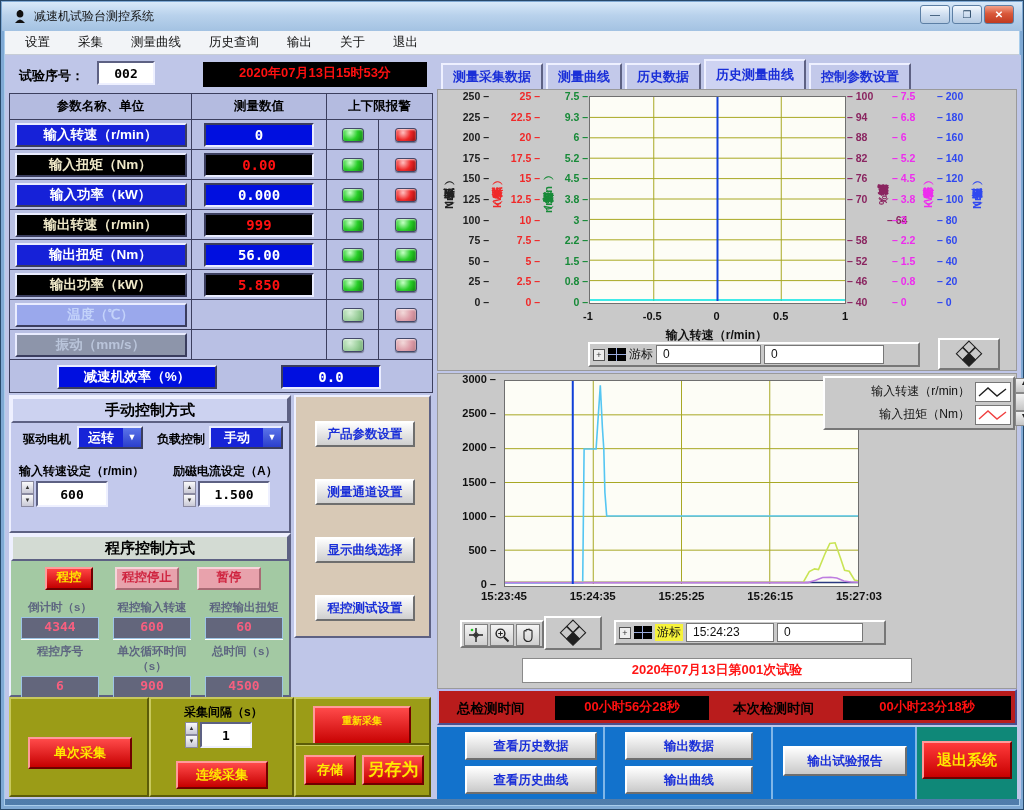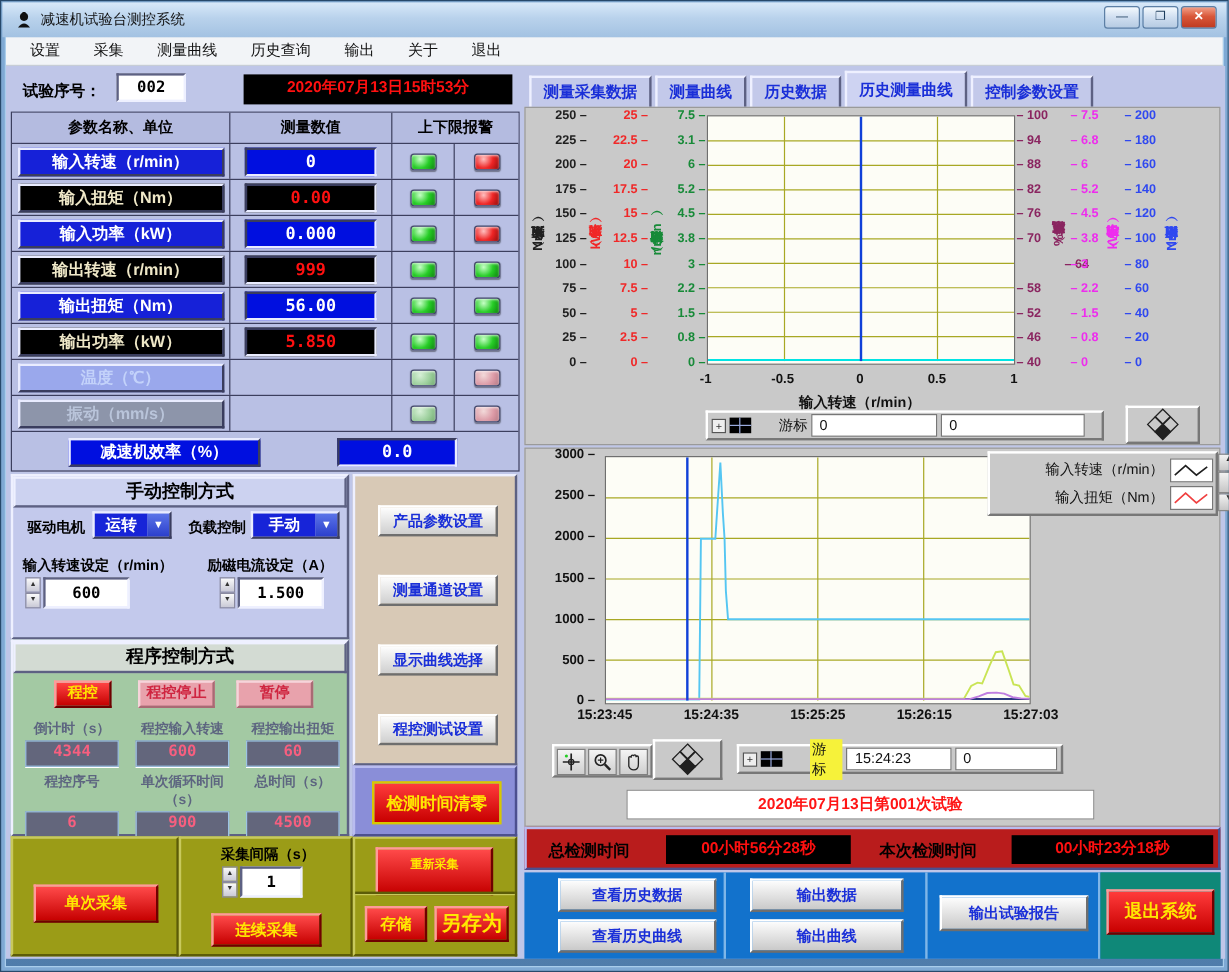--- a/index.html
+++ b/index.html
@@ -124,21 +124,21 @@
   #c1-xticks span { position:absolute; transform:translateX(-50%); font-size:11px; font-weight:bold; color:#111; }
   #c1-xlabel { position:absolute; left:150px; top:237px; width:257px; text-align:center;
     font-size:12px; font-weight:bold; color:#111; }
   .cursorbar { position:absolute; height:25px; background:#c9c9c9; display:flex; align-items:center;
     padding:0 3px; gap:3px; }
   .expand { width:12px; height:12px; border:1px solid #555; background:#eee; font-size:9px;
     line-height:10px; text-align:center; color:#333; }
   .curschip { width:18px; height:13px; background:#000; position:relative; }
   .curschip::before { content:""; position:absolute; left:0; right:0; top:6px; height:1px; background:#9ad; }
   .curschip::after { content:""; position:absolute; top:0; bottom:0; left:8px; width:1px; background:#9ad; }
-  .curslbl { font-size:12px; color:#111;margin-left:20px; }
+  .curslbl { font-size:12px; color:#111; }
   .cursfield { background:#fff; border:1px solid #777; height:19px; font-size:12px; line-height:17px;
     padding:0 6px; color:#111; }
   .diamondbox { position:absolute; background:#c9c9c9; display:flex; align-items:center; justify-content:center; }
   #c2-yticks { position:absolute; left:2px; top:6px; width:60px; height:207px; }
   #c2-yticks span { position:absolute; right:4px; font-size:11px; font-weight:bold; color:#111; }
   #c2-xticks { position:absolute; left:66px; top:216px; width:357px; }
   #c2-xticks span { position:absolute; transform:translateX(-50%); font-size:11.5px; font-weight:bold; color:#111; white-space:nowrap; }
   #legend { position:absolute; left:385px; top:2px; width:192px; background:#c9c9c9; padding:2px; }
   .legrow { display:flex; align-items:center; height:23px; }
   .leglabel { flex:1; text-align:right; font-size:12px; color:#111; padding-right:5px; }
@@ -394,23 +394,20 @@
         <div class="btn-red" style="position:absolute; left:66px; top:56px; width:62px; height:30px; font-size:17px; line-height:26px;">另存为</div>
       </div>
     </div>
 
     <div id="center" class="raised">
         <div class="cbtn" style="top: 24px;">产品参数设置</div>
         <div class="cbtn" style="top: 82px;">测量通道设置</div>
         <div class="cbtn" style="top: 140px;">显示曲线选择</div>
         <div class="cbtn" style="top: 198px;">程控测试设置</div>
       </div>
-    <div id="resetp">
-      <div id="reset-btn">检测时间清零</div>
-    </div>
 
     <div id="tabs">
         <div class="tab">测量采集数据</div>
         <div class="tab">测量曲线</div>
         <div class="tab">历史数据</div>
         <div class="tab active">历史测量曲线</div>
         <div class="tab">控制参数设置</div>
       </div>
 
     <div id="chart1" class="chartpanel">
@@ -439,21 +436,21 @@
             <span style="color: rgb(240, 40, 40); top: 97px; right: 1px;">12.5 –</span>
             <span style="color: rgb(240, 40, 40); top: 117.6px; right: 1px;">10 –</span>
             <span style="color: rgb(240, 40, 40); top: 138.2px; right: 1px;">7.5 –</span>
             <span style="color: rgb(240, 40, 40); top: 158.8px; right: 1px;">5 –</span>
             <span style="color: rgb(240, 40, 40); top: 179.4px; right: 1px;">2.5 –</span>
             <span style="color: rgb(240, 40, 40); top: 200px; right: 1px;">0 –</span>
           </div>
           <div class="vlabel" style="color: rgb(23, 138, 56);">输出转速（r/min）</div>
           <div class="ticks left" style="width: 33px;">
             <span style="color: rgb(23, 138, 56); top: -6px; right: 1px;">7.5 –</span>
-            <span style="color: rgb(23, 138, 56); top: 14.6px; right: 1px;">3.1 –</span>
+            <span style="color: rgb(23, 138, 56); top: 14.6px; right: 1px;">9.3 –</span>
             <span style="color: rgb(23, 138, 56); top: 35.2px; right: 1px;">6 –</span>
             <span style="color: rgb(23, 138, 56); top: 55.8px; right: 1px;">5.2 –</span>
             <span style="color: rgb(23, 138, 56); top: 76.4px; right: 1px;">4.5 –</span>
             <span style="color: rgb(23, 138, 56); top: 97px; right: 1px;">3.8 –</span>
             <span style="color: rgb(23, 138, 56); top: 117.6px; right: 1px;">3 –</span>
             <span style="color: rgb(23, 138, 56); top: 138.2px; right: 1px;">2.2 –</span>
             <span style="color: rgb(23, 138, 56); top: 158.8px; right: 1px;">1.5 –</span>
             <span style="color: rgb(23, 138, 56); top: 179.4px; right: 1px; margin-left: 14px;">0.8 –</span>
             <span style="color: rgb(23, 138, 56); top: 200px; right: 1px;">0 –</span>
           </div>

